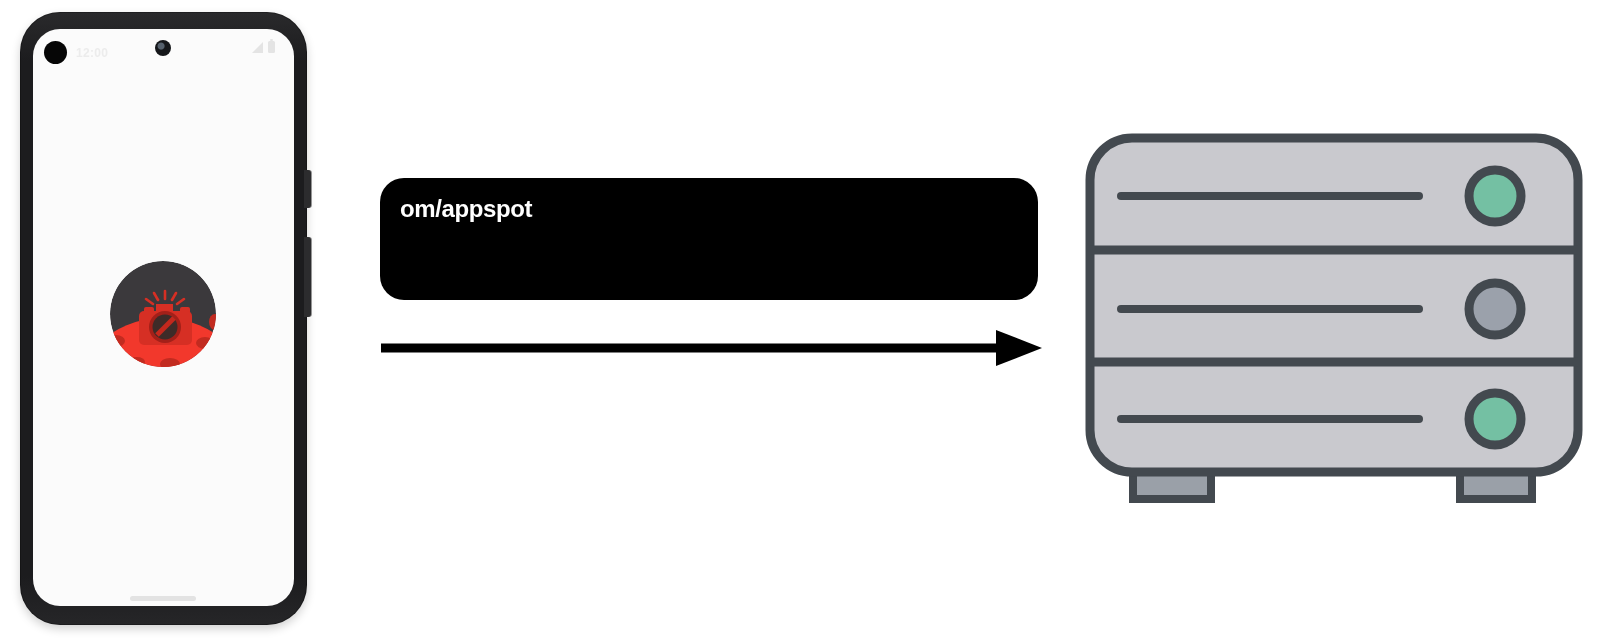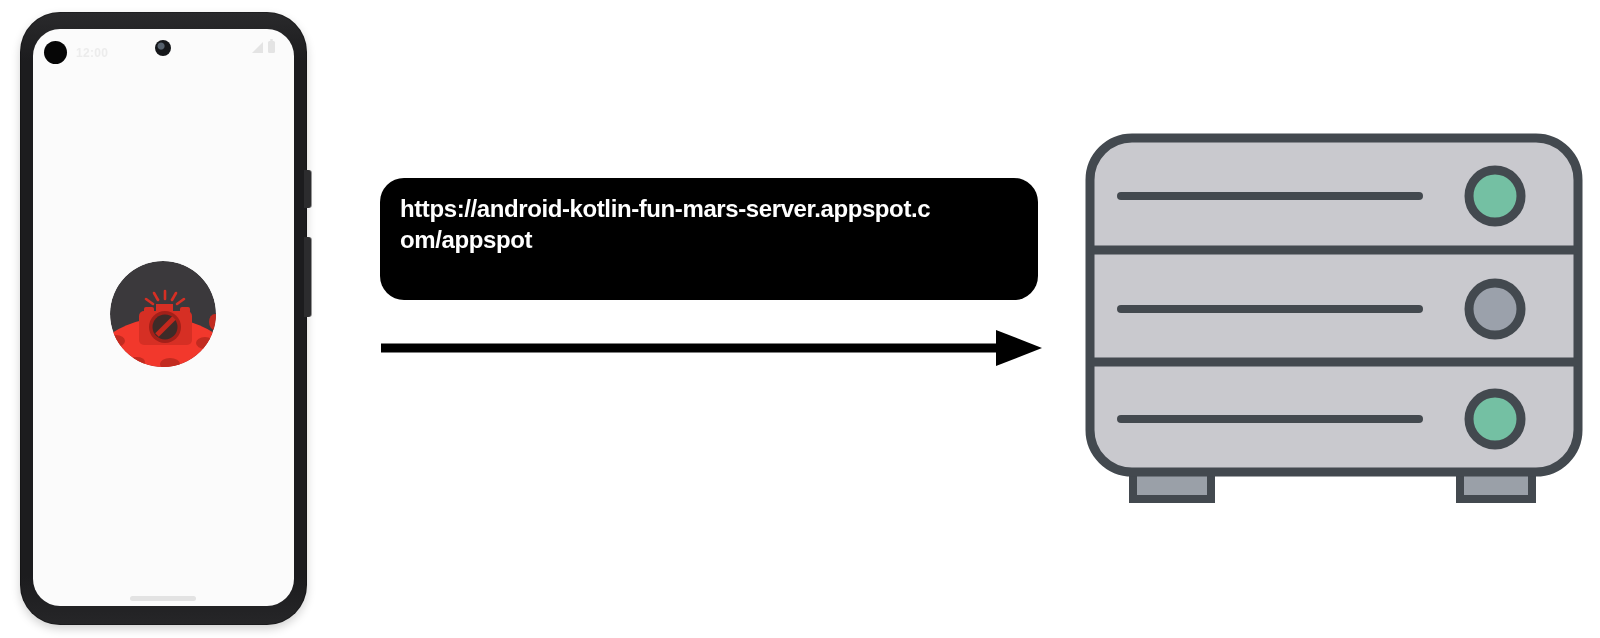--- a/index.html
+++ b/index.html
@@ -120,21 +120,20 @@
             <line x1="49" y1="76" x2="66" y2="59" stroke="#c3281d" stroke-width="5"></line>
           </g>
         </g>
       </svg>
 
       <div class="nav-pill"></div>
     </div>
   </div>
 
   <div class="bubble">
-    <div>https://android-kotlin-fun-mars-server.appspot.c</div>
     <div>om/appspot</div>
   </div>
 
   <svg class="arrow" viewBox="0 0 672 42">
     <line x1="3" y1="19" x2="624" y2="19" stroke="#000000" stroke-width="9"></line>
     <polygon points="618,1 664,19 618,37" fill="#000000"></polygon>
   </svg>
 
   <svg class="server" viewBox="0 0 502 374">
 

